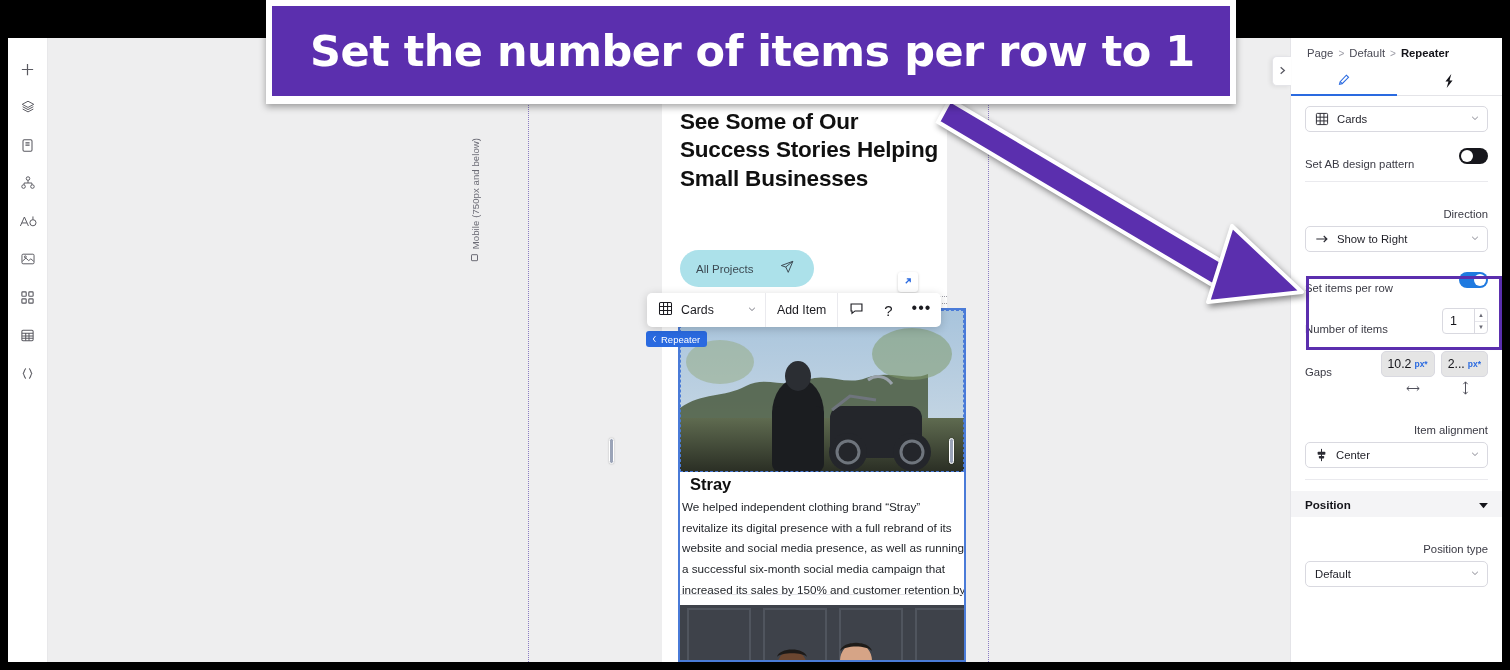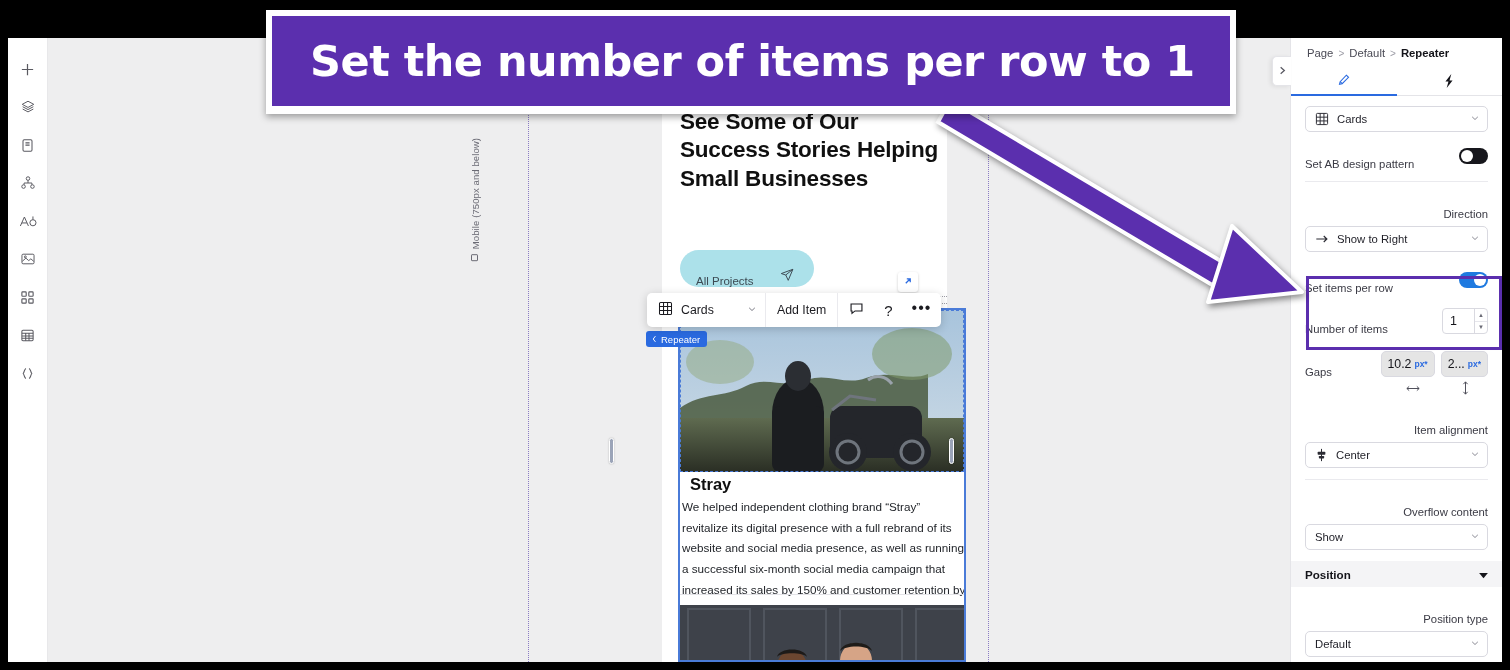--- a/index.html
+++ b/index.html
@@ -104,21 +104,21 @@
     line-height: 1.26;
     color: #101010;
     letter-spacing: -.2px;
   }
   .pill {
     position: absolute;
     left: 18px; top: 212px;
     width: 134px; height: 37px;
     background: #ace1ea;
     border-radius: 19px;
-    display: flex; align-items: flex-end;
+    display: flex; align-items: center;
     padding: 0 16px;
     gap: 25px;
   }
   .pill-label { font-size: 11.5px; color: #3c4a53; }
   .pill svg { color: #3c4a53; }
 
   .sect-divider {
     position: absolute;
     left: 15px; right: 0; top: 258px;
     border-top: 1px dotted #9d9da6;
@@ -389,21 +389,21 @@
   
   .arrow-svg {
     position: absolute;
     left: 0; top: 0;
     width: 1510px; height: 670px;
     z-index: 40;
     pointer-events: none;
   }
   .banner {
     position: absolute;
-    left: 266px; top: 10px;
+    left: 266px; top: 0px;
     width: 970px; height: 104px;
     background: #ffffff;
     padding: 6px 6px 8px 6px;
     z-index: 50;
     box-shadow: 0 3px 7px rgba(0,0,0,.35);
   }
   .banner-inner {
     width: 100%; height: 100%;
     background: #5b2fae;
     display: flex; align-items: center;
@@ -745,31 +745,20 @@
           <span>Center</span>
           <span class="chev">
             <svg width="10" height="10" viewBox="0 0 12 12" fill="none" stroke="currentColor" stroke-width="1.2">
                 <path d="M2.6 4.6 6 7.8l3.4-3.2"></path>
               </svg>
           </span>
         </div>
         <div class="hr"></div>
       </div>
 
-      <div class="p-sec">
-        <div class="p-label" style="margin-bottom:6px;">Overflow content</div>
-        <div class="select">
-          <span>Show</span>
-          <span class="chev">
-            <svg width="10" height="10" viewBox="0 0 12 12" fill="none" stroke="currentColor" stroke-width="1.2">
-                <path d="M2.6 4.6 6 7.8l3.4-3.2"></path>
-              </svg>
-          </span>
-        </div>
-      </div>
 
       <div class="sec-head">
         <span>Position</span>
         <span>
           <svg width="9" height="7" viewBox="0 0 10 8" fill="#14141a">
               <path d="M0 1h10L5 7Z"></path>
             </svg>
         </span>
       </div>
 

